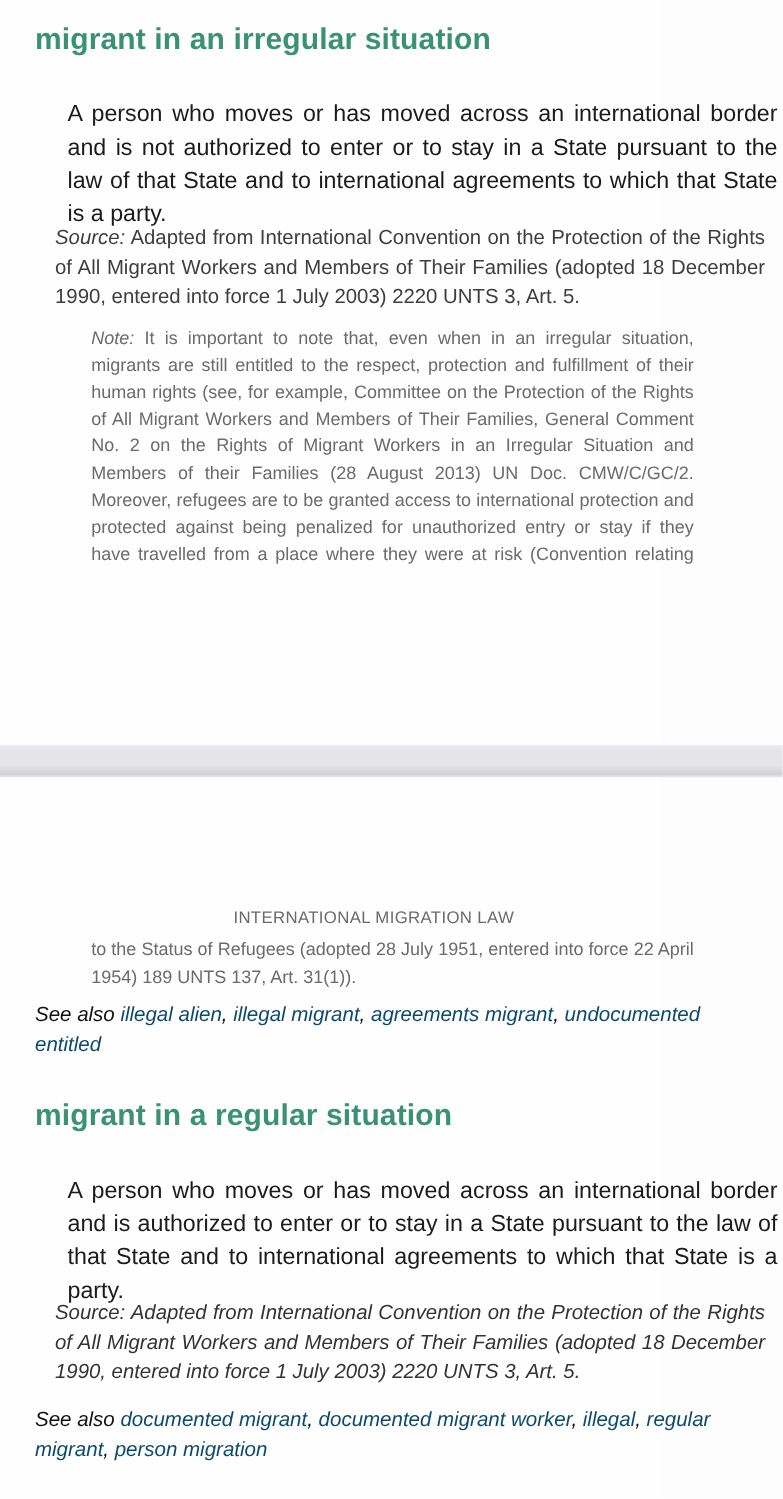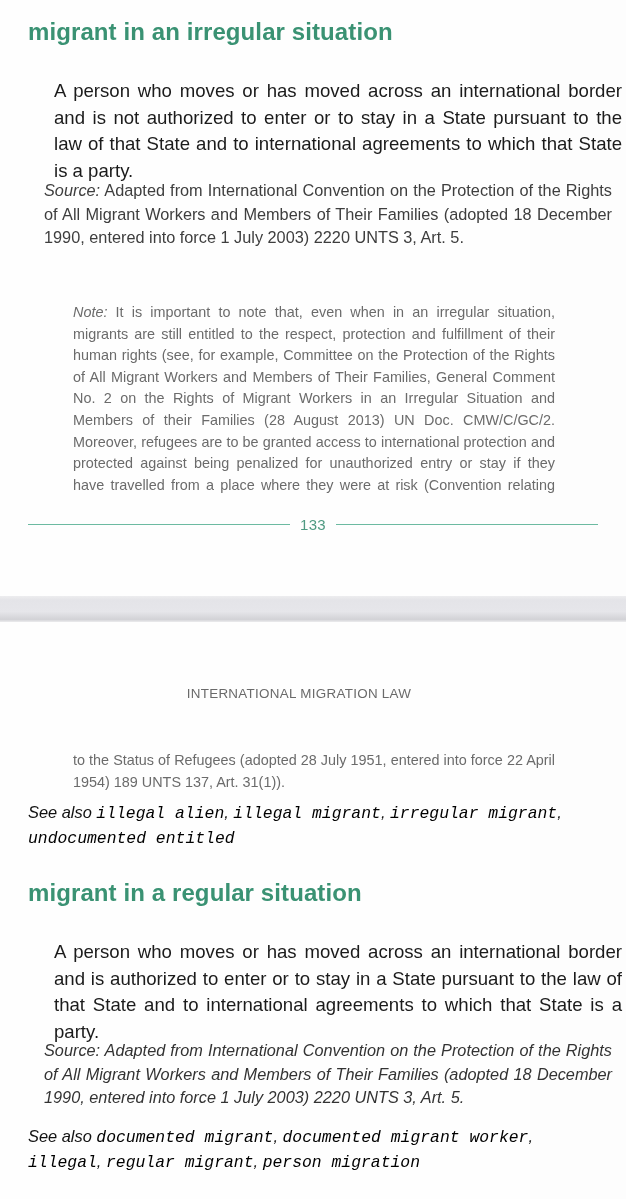--- a/index.html
+++ b/index.html
@@ -85,23 +85,22 @@
       position: absolute;
       left: 28px;
       width: 570px;
       margin: 0;
       font-size: 16.4px;
       line-height: 23.5px;
       font-style: italic;
       color: #111;
     }
     .see-also .link {
-      color: #000000;
+      color: #0c4a6e;
       cursor: pointer;
-      font-family: Liberation Mono, monospace;
     }
 
     .page-number-row {
       position: absolute;
       left: 28px;
       top: 514px;
       width: 570px;
       height: 20px;
       display: flex;
       align-items: center;
@@ -113,62 +112,57 @@
     }
     .page-num {
       padding: 0 10px;
       font-size: 15px;
       color: #4f9a82;
       letter-spacing: 0.3px;
     }
 
     .running-header {
       position: absolute;
-      top: 686px;
+      top: 726px;
       left: 0;
       width: 598px;
       text-align: center;
       font-size: 13.4px;
       color: #6a6a6a;
       letter-spacing: 0.3px;
     }
   </style>
 </head>
 <body>
 
 <div class="page page-top">
   <h2 class="term" style="top:18px;">migrant in an irregular situation</h2>
 
   <p class="definition" style="top:62px;">A person who moves or has moved across an international border and is not authorized to enter or to stay in a State pursuant to the law of that State and to international agreements to which that State is a party.</p>
 
   <p class="source" style="top:179px;">
     <span class="label">Source:</span><span> Adapted from International Convention on the Protection of the Rights of All Migrant Workers and Members of Their Families (adopted 18 December 1990, entered into force 1 July 2003) 2220 UNTS 3, Art. 5.</span>
   </p>
 
-  <p class="note" style="top:261px;margin-top:41px;">
+  <p class="note" style="top:261px;">
     <span class="label">Note:</span><span> It is important to note that, even when in an irregular situation, migrants are still entitled to the respect, protection and fulfillment of their human rights (see, for example, Committee on the Protection of the Rights of All Migrant Workers and Members of Their Families, General Comment No. 2 on the Rights of Migrant Workers in an Irregular Situation and Members of their Families (28 August 2013) UN Doc. CMW/C/GC/2. Moreover, refugees are to be granted access to international protection and protected against being penalized for unauthorized entry or stay if they have travelled from a place where they were at risk (Convention relating</span>
   </p>
 
-  <div class="page-number-row">
-    <div class="rule"></div>
-    <span class="page-num">133</span>
-    <div class="rule"></div>
-  </div>
 </div>
 
 <div class="gap"></div>
 
 <div class="page page-bottom"></div>
 
 <div class="running-header">INTERNATIONAL MIGRATION LAW</div>
 
 <p class="note cont" style="top:750px;">to the Status of Refugees (adopted 28 July 1951, entered into force 22 April 1954) 189 UNTS 137, Art. 31(1)).</p>
 
 <p class="see-also" style="top:801px;">
-  <span>See also </span><span class="link">illegal alien</span><span>, </span><span class="link">illegal migrant</span><span>, </span><span class="link">irregular migrant</span><span>, </span><span class="link">undocumented entitled</span>
+  <span>See also </span><span class="link">illegal alien</span><span>, </span><span class="link">illegal migrant</span><span>, </span><span class="link">agreements migrant</span><span>, </span><span class="link">undocumented entitled</span>
 </p>
 
 <h2 class="term" style="top:879px;">migrant in a regular situation</h2>
 
 <p class="definition" style="top:923px;">A person who moves or has moved across an international border and is authorized to enter or to stay in a State pursuant to the law of that State and to international agreements to which that State is a party.</p>
 
 <p class="source italic" style="top:1039px;">Source: Adapted from International Convention on the Protection of the Rights of All Migrant Workers and Members of Their Families (adopted 18 December 1990, entered into force 1 July 2003) 2220 UNTS 3, Art. 5.</p>
 
 <p class="see-also" style="top:1125px;">
   <span>See also </span><span class="link">documented migrant</span><span>, </span><span class="link">documented migrant worker</span><span>, </span><span class="link">illegal</span><span>, </span><span class="link">regular migrant</span><span>, </span><span class="link">person migration</span>

